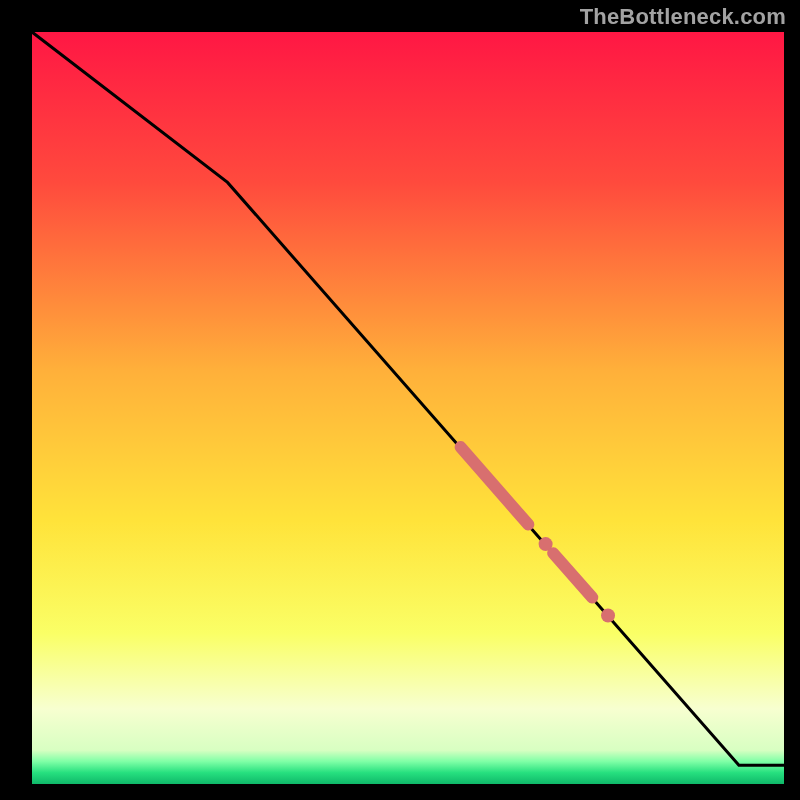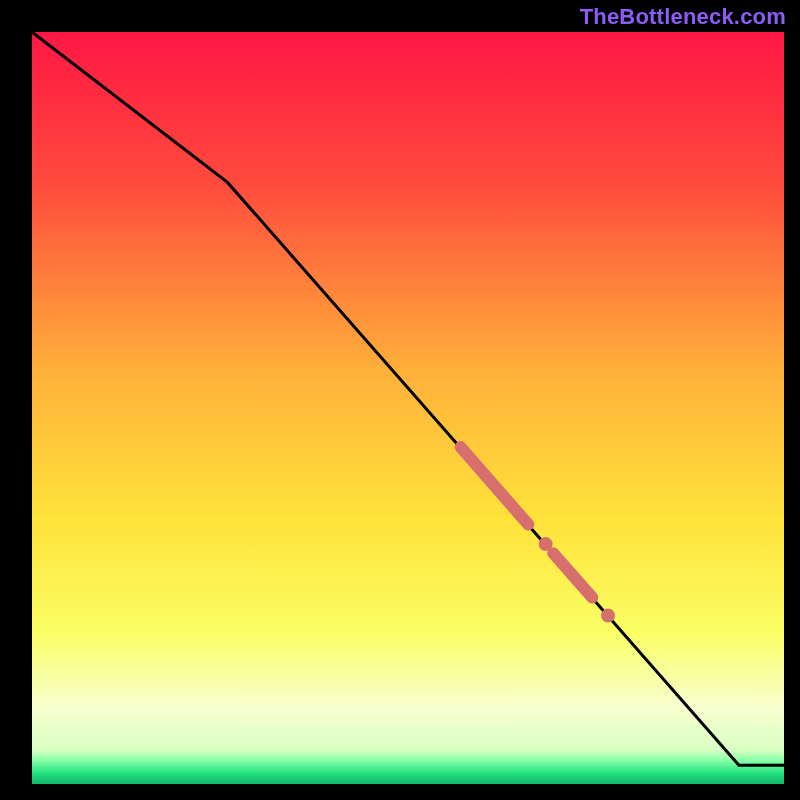--- a/index.html
+++ b/index.html
@@ -14,21 +14,21 @@
   .stage {
     position: relative;
     width: 800px;
     height: 800px;
     background: #000;
   }
   .watermark {
     position: absolute;
     top: 4px;
     right: 14px;
-    color: #8b5cf6;
+    color: #a3a3a3;
     font-size: 22px;
     font-weight: 600;
     letter-spacing: 0.2px;
     z-index: 10;
     margin-left: 14px;
   }
   svg.chart {
     position: absolute;
     left: 0;
     top: 0;

